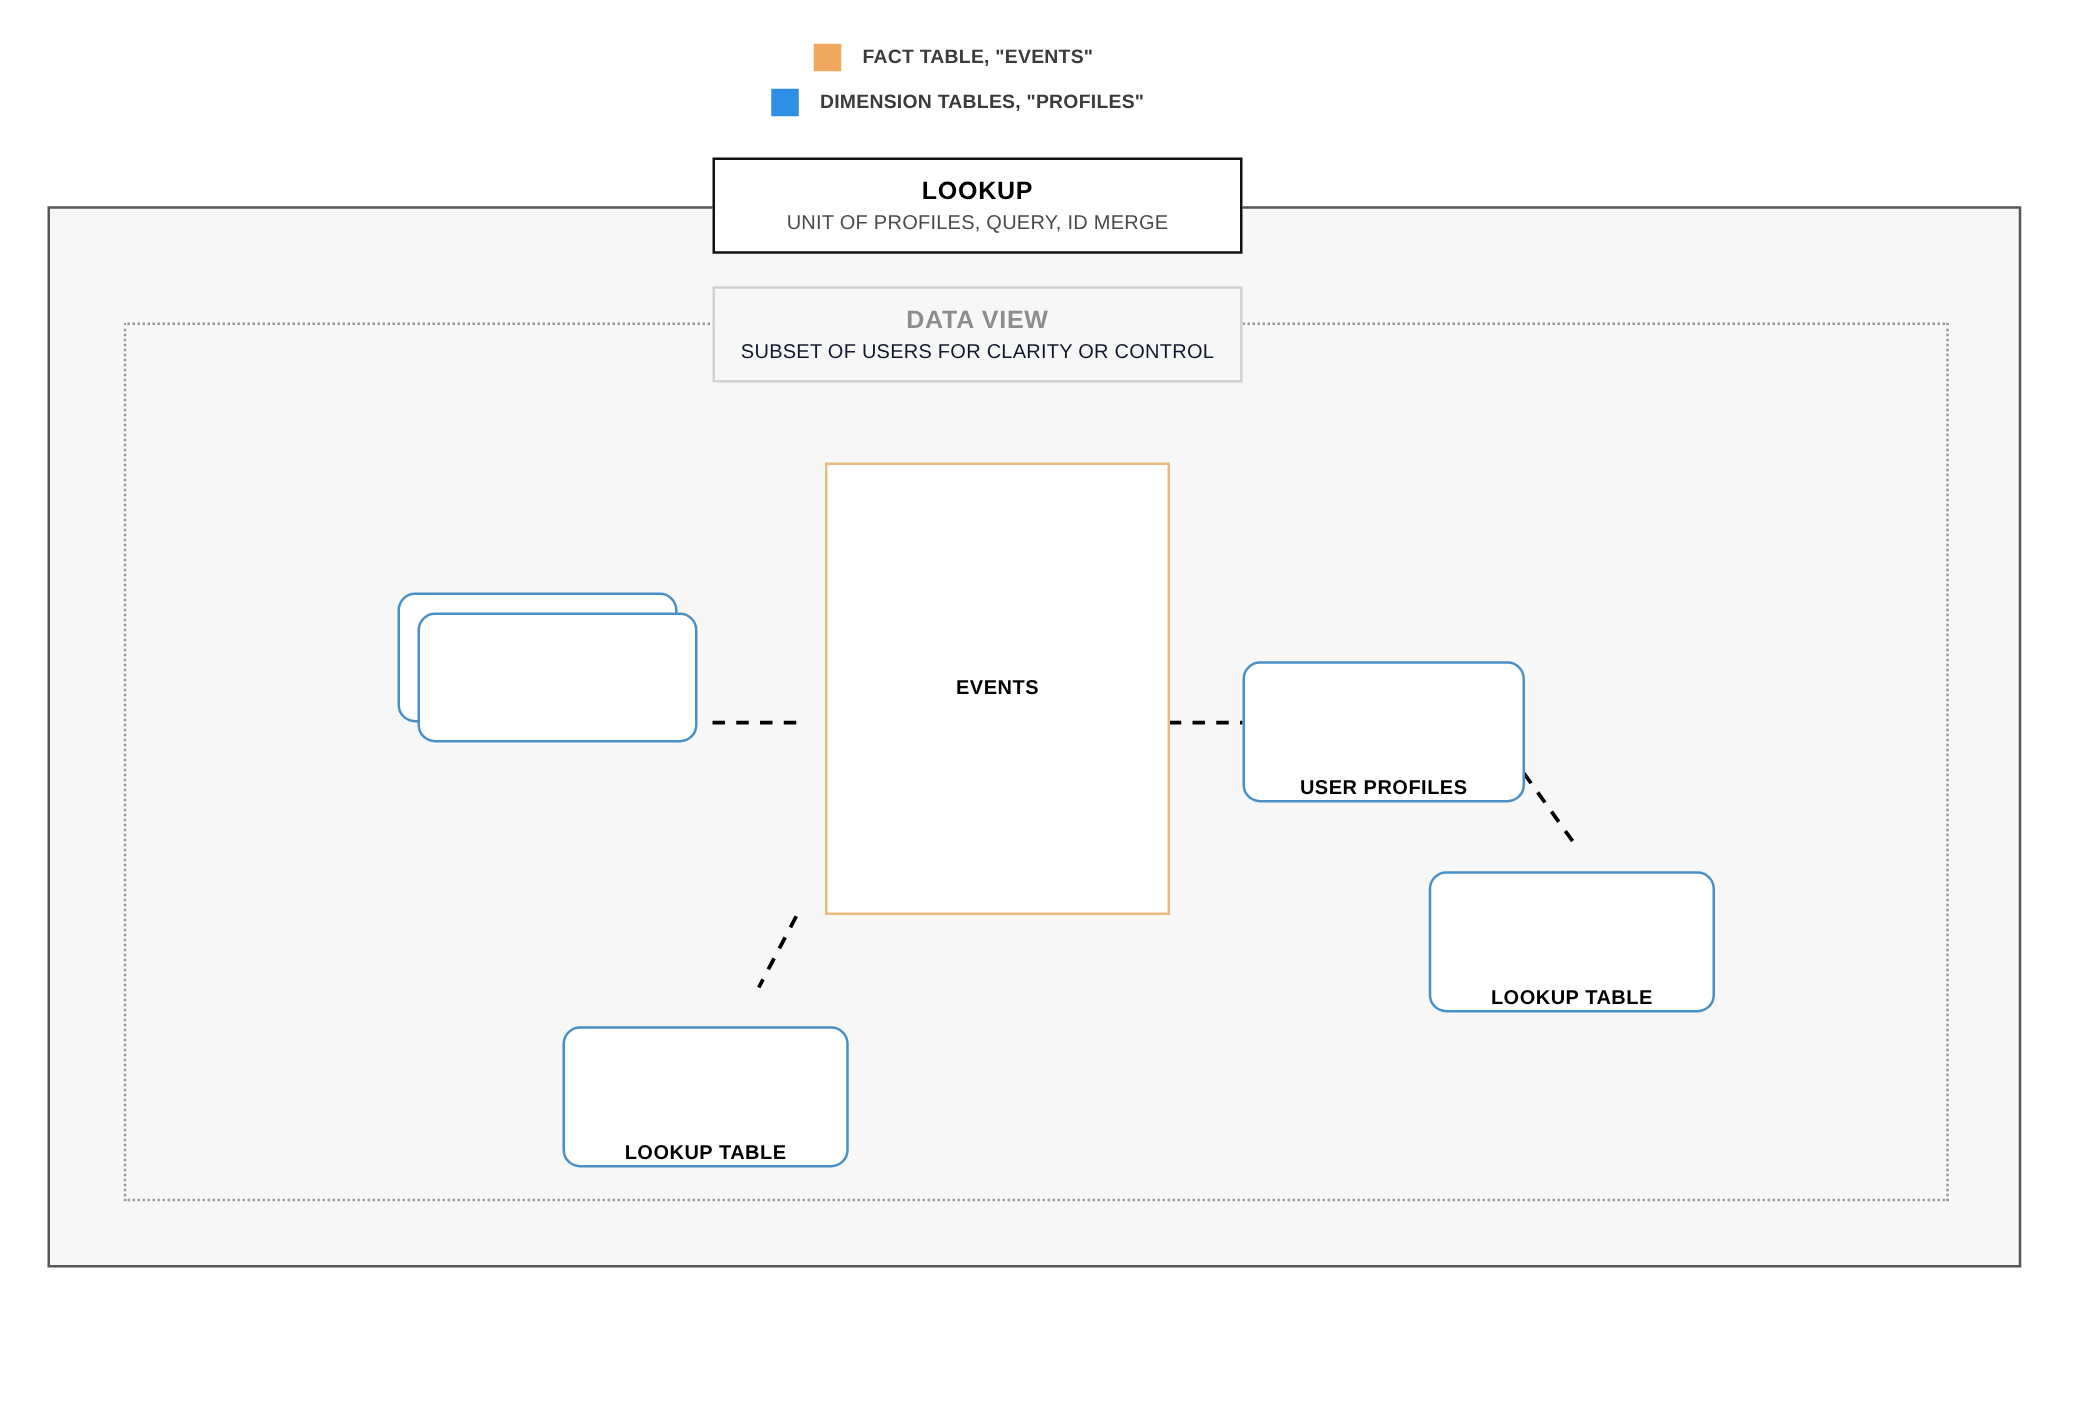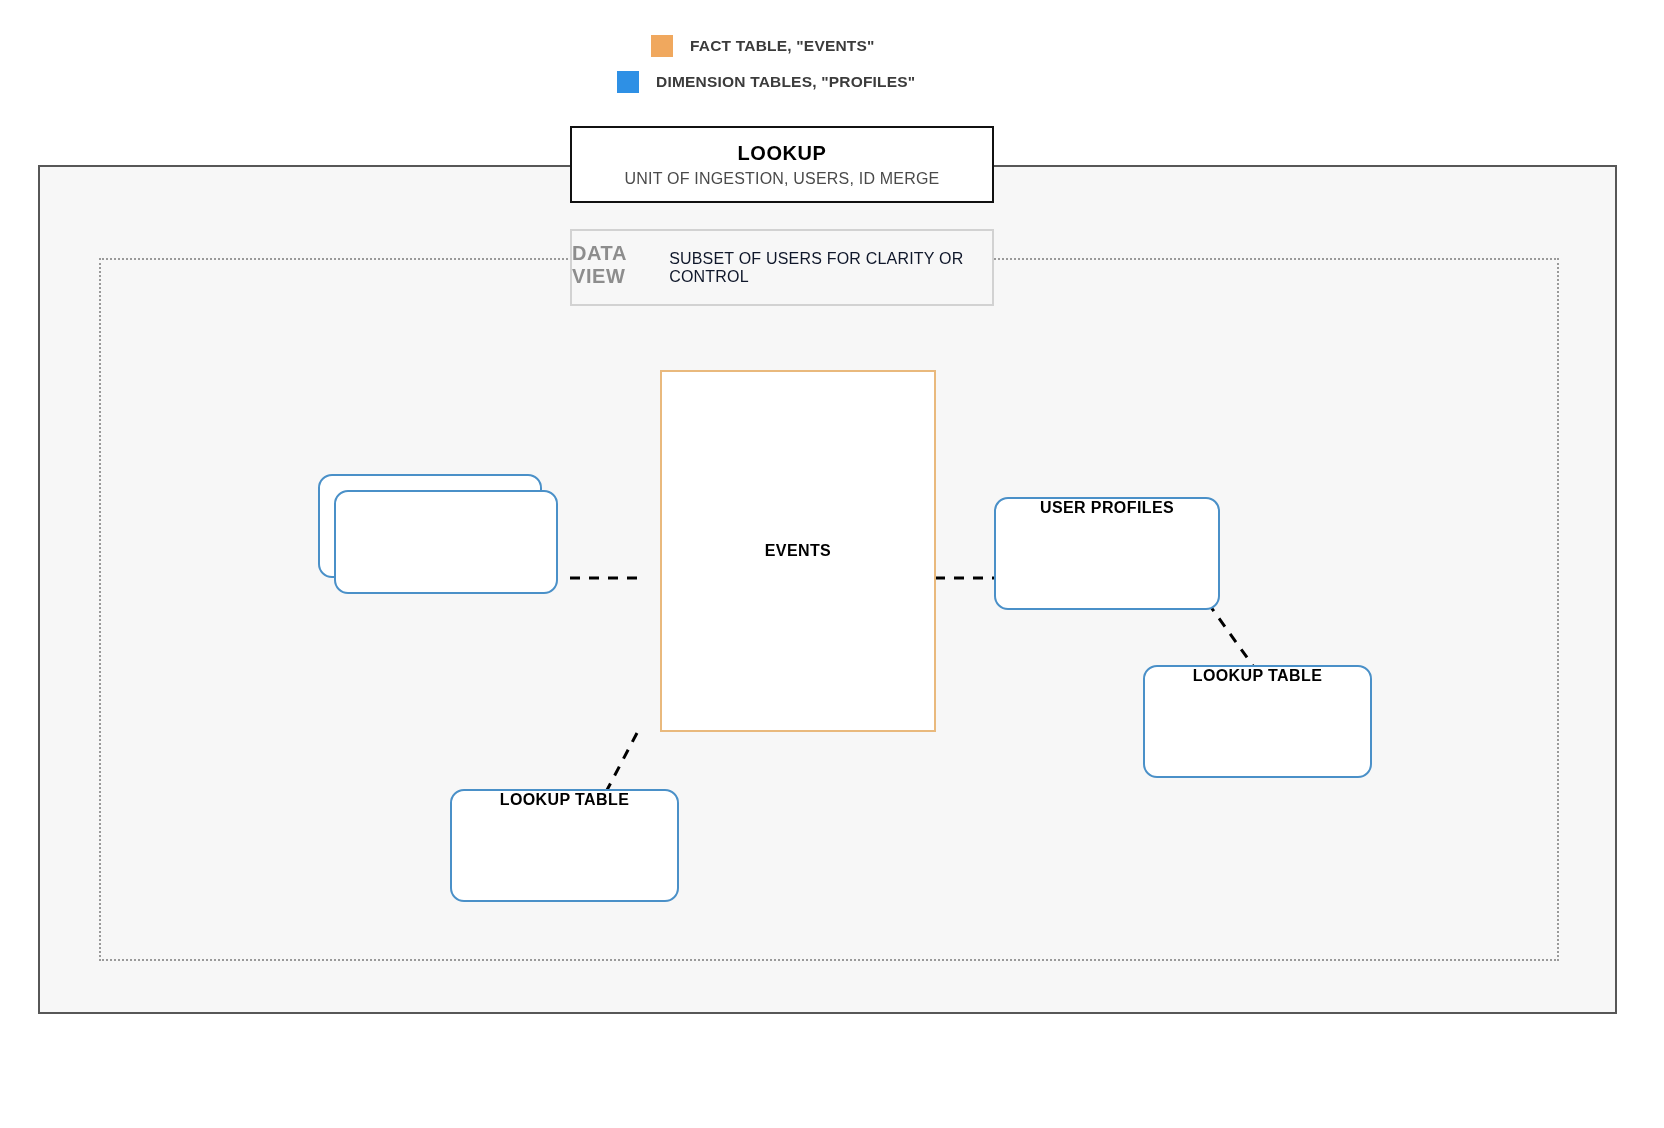--- a/index.html
+++ b/index.html
@@ -94,21 +94,21 @@
   #dataview-card {
     position: absolute;
     left: 570px;
     top: 229px;
     width: 424px;
     height: 77px;
     background: #f7f7f7;
     border: 2px solid #d2d2d2;
     box-sizing: border-box;
     display: flex;
-    flex-direction: row;
+    flex-direction: column;
     align-items: center;
     justify-content: center;
   }
   #dataview-card .card-title {
     font-size: 20px;
     font-weight: bold;
     color: #8d8d8d;
     letter-spacing: 0.6px;
     margin-bottom: 5px;
   }
@@ -140,22 +140,23 @@
   }
 
   
   .dim-node {
     position: absolute;
     background: #ffffff;
     border: 2px solid #4a90c8;
     border-radius: 14px;
     box-sizing: border-box;
     display: flex;
-    align-items: flex-start;
-    justify-content: center;
+    align-items: flex-end;
+    justify-content: center;
+    margin-top: 32px;
   }
   .dim-node .node-label {
     font-size: 16px;
     font-weight: bold;
     color: #000000;
     letter-spacing: 0.4px;
   }
 
   
   #group-profiles-stack {
@@ -248,21 +249,21 @@
   <div class="dim-node" id="lookup-right-node">
     <span class="node-label">LOOKUP TABLE</span>
   </div>
 
   <div class="dim-node" id="lookup-left-node">
     <span class="node-label">LOOKUP TABLE</span>
   </div>
 
   <div id="project-card">
     <div class="card-title">LOOKUP</div>
-    <div class="card-sub">UNIT OF INGESTION, USERS, ID MERGE</div>
+    <div class="card-sub">UNIT OF PROFILES, QUERY, ID MERGE</div>
   </div>
 
   <div id="dataview-card">
     <div class="card-title">DATA VIEW</div>
     <div class="card-sub">SUBSET OF USERS FOR CLARITY OR CONTROL</div>
   </div>
 
 </div>
 
 </body></html>

